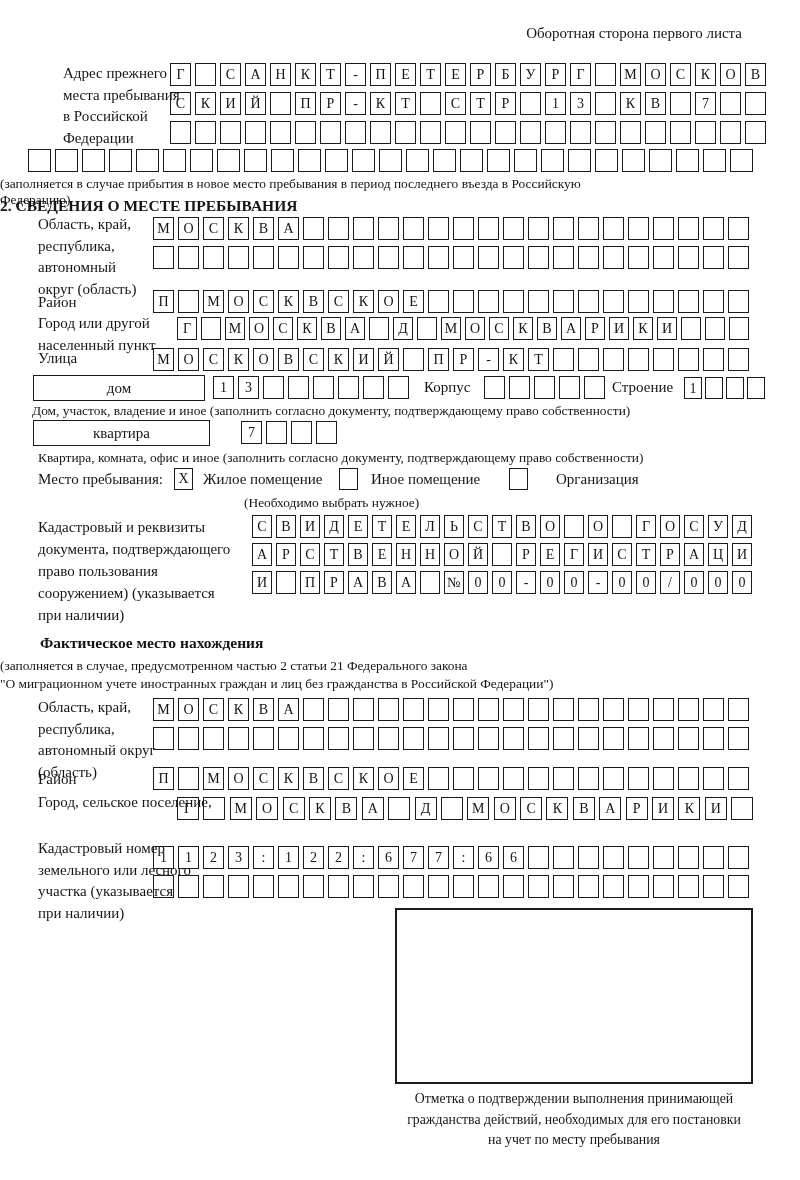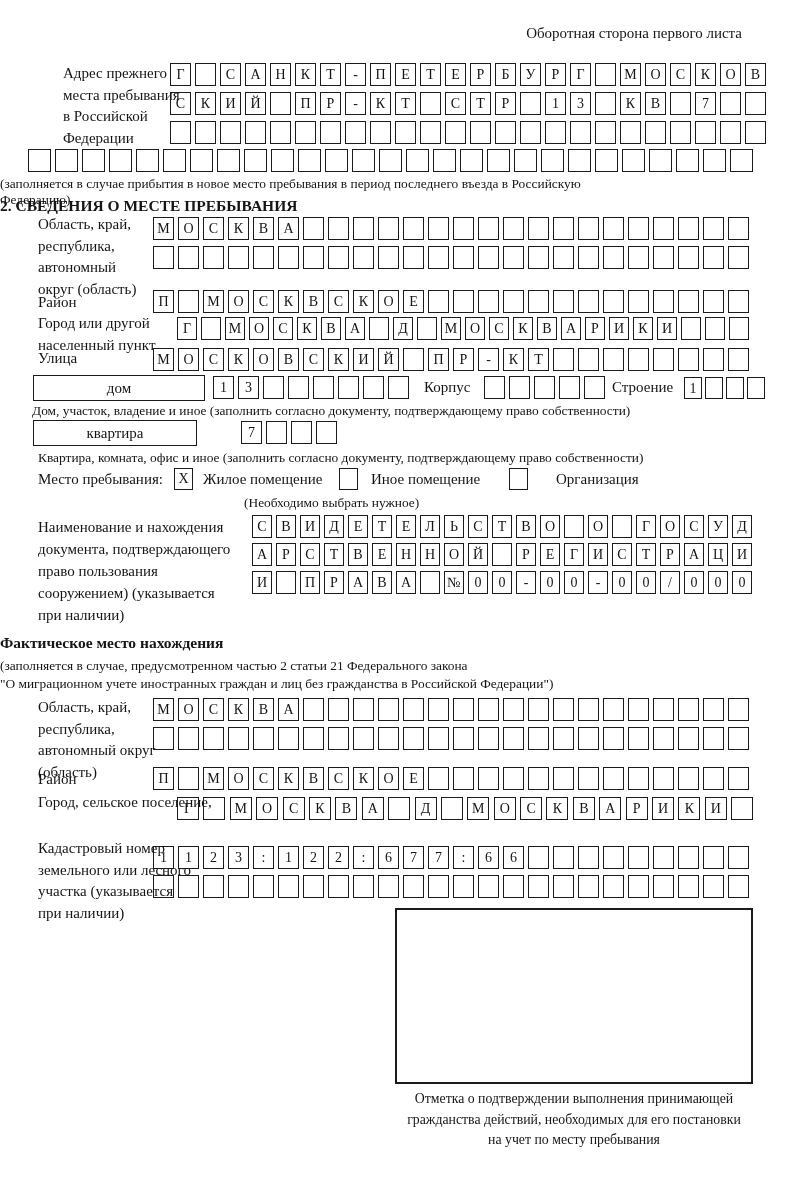--- a/index.html
+++ b/index.html
@@ -325,42 +325,42 @@
   </div>
 <div class="abs" style="left:612px; top:379px;">Строение</div>
 <div class="cells w18" style="left:684px; top:377px; gap:3px;">
     <div class="cell">1</div>
     <div class="cell"></div>
     <div class="cell"></div>
     <div class="cell"></div>
   </div>
 <div class="abs note" style="left:32px; top:403px;">Дом, участок, владение и иное (заполнить согласно документу, подтверждающему право собственности)</div>
 
-<div class="wbox" style="left:33px; top:420px; width:164px;">
+<div class="wbox" style="left:33px; top:420px; width:177px;">
     <span>квартира</span>
   </div>
 <div class="cells" style="left:241px; top:421px;">
     <div class="cell">7</div>
     <div class="cell"></div>
     <div class="cell"></div>
     <div class="cell"></div>
   </div>
 <div class="abs note" style="left:38px; top:450px;">Квартира, комната, офис и иное (заполнить согласно документу, подтверждающему право собственности)</div>
 
 <div class="abs" style="left:38px; top:471px;">Место пребывания:</div>
 <div class="chk" style="left:174px; top:468px;">X</div>
 <div class="abs" style="left:203px; top:471px;">Жилое помещение</div>
 <div class="chk" style="left:339px; top:468px;"></div>
 <div class="abs" style="left:371px; top:471px;">Иное помещение</div>
 <div class="chk" style="left:509px; top:468px;"></div>
 <div class="abs" style="left:556px; top:471px;">Организация</div>
 <div class="abs note" style="left:244px; top:495px;">(Необходимо выбрать нужное)</div>
 
 <div class="abs label" style="left:38px; top:516px; width:215px; line-height:22px;">
-    <div>Наименование и нахождения</div>
+    <div>Кадастровый и реквизиты</div>
     <div>документа, подтверждающего</div>
     <div>право пользования</div>
     <div>сооружением) (указывается</div>
     <div>при наличии)</div>
   </div>
 <div class="cells w20" style="left:252px; top:515px;">
     <div class="cell">С</div>
     <div class="cell">В</div>
     <div class="cell">И</div>
     <div class="cell">Д</div>
@@ -422,21 +422,21 @@
     <div class="cell">0</div>
     <div class="cell">-</div>
     <div class="cell">0</div>
     <div class="cell">0</div>
     <div class="cell">/</div>
     <div class="cell">0</div>
     <div class="cell">0</div>
     <div class="cell">0</div>
   </div>
 
-<div class="abs center bold" style="top:634px; font-size:15.5px;">Фактическое место нахождения</div>
+<div class="abs center bold" style="top:634px; font-size:15.5px;margin-left:40px;">Фактическое место нахождения</div>
 <div class="abs center note" style="top:658px;">(заполняется в случае, предусмотренном частью 2 статьи 21 Федерального закона</div>
 <div class="abs center note" style="top:676px;">"О миграционном учете иностранных граждан и лиц без гражданства в Российской Федерации")</div>
 
 <div class="abs label" style="left:38px; top:697px; width:160px;">
     <div>Область, край,</div>
     <div>республика,</div>
     <div>автономный округ</div>
     <div>(область)</div>
   </div>
 <div class="cells" style="left:153px; top:698px;">

